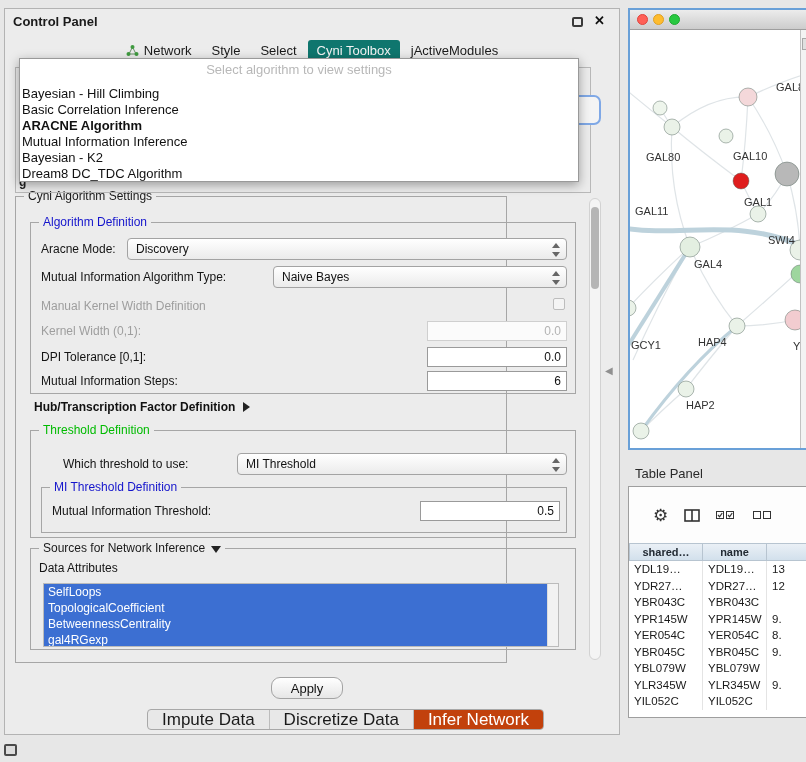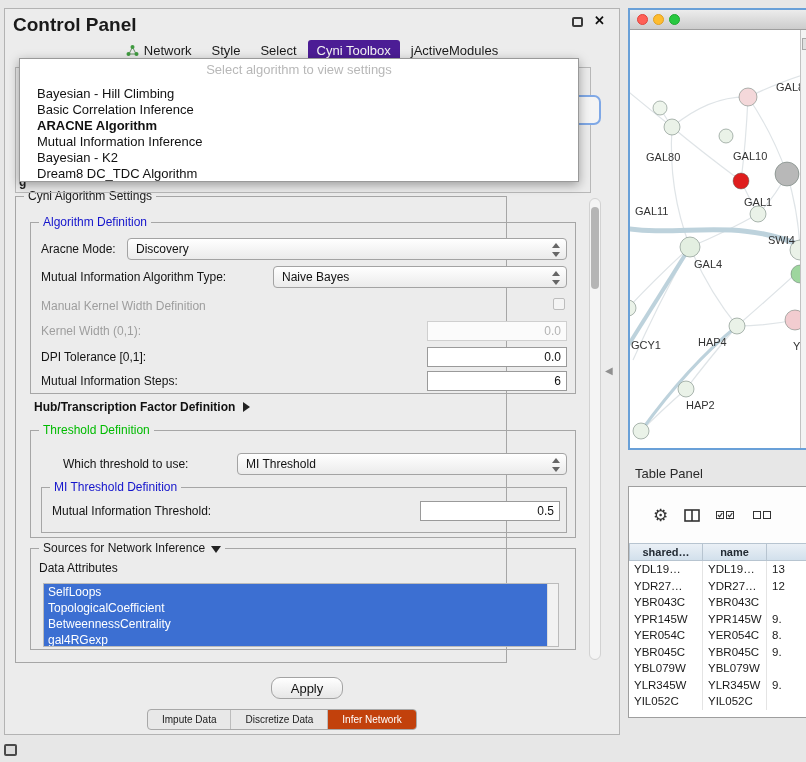--- a/index.html
+++ b/index.html
@@ -1,37 +1,37 @@
 <!DOCTYPE html>
 <html><head>
 <meta charset="utf-8">
 <style>
   * { margin:0; padding:0; box-sizing:border-box; }
   body { font-family:"Liberation Sans", sans-serif; background:#e7e7e7; }
   .screen { position:relative; width:806px; height:762px; overflow:hidden; background:#e7e7e7; }
 
   
   .cp { position:absolute; left:4px; top:8px; width:616px; height:727px; background:#ececec; border:1px solid #b3b3b3; }
-  .cp-title-text { position:absolute; left:8px; top:5px; font-size:19px; font-weight:bold; color:#1a1a1a; }
+  .cp-title-text { position:absolute; left:8px; top:5px; font-size:13px; font-weight:bold; color:#1a1a1a; }
   .cp-float { position:absolute; right:36px; top:8px; width:11px; height:10px; border:2px solid #3a3a3a; border-radius:2px; }
   .cp-close { position:absolute; right:14px; top:4px; font-size:13px; font-weight:bold; color:#111; cursor:default; }
   .cp-tabs { position:absolute; top:31px; left:0; right:0; display:flex; justify-content:center; gap:2px; z-index:3; }
   .cp-tab { font-size:13px; color:#1a1a1a; padding:3px 9px; border-radius:3px; display:flex; align-items:center; gap:5px; white-space:nowrap; }
-  .cp-tab.active { background:#4c1d95; color:#f4f4f4; }
+  .cp-tab.active { background:#0f766e; color:#f4f4f4; }
 
   
   .hidden-groupbox { position:absolute; left:10px; top:58px; width:576px; height:126px; border:1px solid #b8b8b8; z-index:1; }
   .hidden-g { position:absolute; left:3px; top:107px; font-size:12px; font-weight:bold; color:#222; }
   .combo-fragment { position:absolute; left:560px; top:86px; width:36px; height:30px; border:2px solid #7fa8e6; border-radius:7px; background:#f4f4f4; z-index:2; }
 
   
   .popup { position:absolute; left:14px; top:49px; width:560px; height:124px; background:#fff; border:1px solid #999; box-shadow:0 3px 10px rgba(0,0,0,0.35); z-index:10; padding-top:3px; }
   .popup-ph { text-align:center; color:#b8b8b8; font-size:13px; height:17px; }
   .popup-items { margin-top:7px; }
-  .popup-item { font-size:13px; color:#111; height:16px; line-height:16px; padding-left:17px; white-space:nowrap; }
+  .popup-item { font-size:13px; color:#111; height:16px; line-height:16px; padding-left:2px; white-space:nowrap; }
   .popup-item.bold { font-weight:bold; }
 
   
   .group { position:absolute; border:1px solid #a6a6a6; }
   .legend { position:absolute; top:-8px; left:8px; background:#ececec; padding:0 4px; font-size:12px; color:#1a1a1a; white-space:nowrap; }
   .legend.blue { color:#1414cc; }
   .legend.green { color:#00bb00; }
   .settings { left:10px; top:187px; width:492px; height:467px; }
 
   .lbl { position:absolute; font-size:12px; font-weight:normal; color:#141414; white-space:nowrap; }
@@ -48,21 +48,21 @@
   .tri-r { display:inline-block; width:0; height:0; border-left:7px solid #222; border-top:5px solid transparent; border-bottom:5px solid transparent; margin-left:8px; vertical-align:-1px; }
   .tri-d { display:inline-block; width:0; height:0; border-top:7px solid #222; border-left:5px solid transparent; border-right:5px solid transparent; margin-left:6px; vertical-align:-1px; }
 
   .attr-list { position:absolute; left:12px; top:34px; width:516px; height:64px; background:#fff; border:1px solid #bbb; overflow:hidden; }
   .attr-item { height:16px; line-height:16px; font-size:12px; color:#fff; background:#3c6fd2; padding-left:4px; width:calc(100% - 11px); white-space:nowrap; }
   .attr-scroll { position:absolute; right:0; top:0; width:11px; height:100%; background:#f2f2f2; border-left:1px solid #ddd; }
 
   .apply { position:absolute; left:266px; top:668px; width:72px; height:22px; border:1px solid #a3a3a3; border-radius:9px; background:linear-gradient(#ffffff,#e6e6e6); font:13px "Liberation Sans",sans-serif; color:#111; text-align:center; }
 
   .seg { position:absolute; left:142px; top:700px; height:21px; display:flex; border:1px solid #a8a8a8; border-radius:4px; overflow:hidden; background:#e8e8e8; }
-  .seg-item { font-size:10px; color:#1a1a1a; line-height:19px; padding:0 14px; border-right:1px solid #bcbcbc; white-space:nowrap; }
+  .seg-item { font-size:17px; color:#1a1a1a; line-height:19px; padding:0 14px; border-right:1px solid #bcbcbc; white-space:nowrap; }
   .seg-item:last-child { border-right:none; }
   .seg-item.active { background:#c2410c; color:#fff; }
 
   .cp-scroll { position:absolute; left:584px; top:189px; width:12px; height:462px; background:#f4f4f4; border:1px solid #d2d2d2; border-radius:6px; }
   .cp-scroll .thumb { position:absolute; left:1px; top:8px; width:8px; height:82px; background:#b5b5b5; border-radius:5px; }
 
   .splitter { position:absolute; left:605px; top:365px; font-size:10px; color:#909090; z-index:5; }
 
   
   .nw { position:absolute; left:628px; top:8px; width:186px; height:442px; background:#fff; border:2px solid #69a0d8; }

